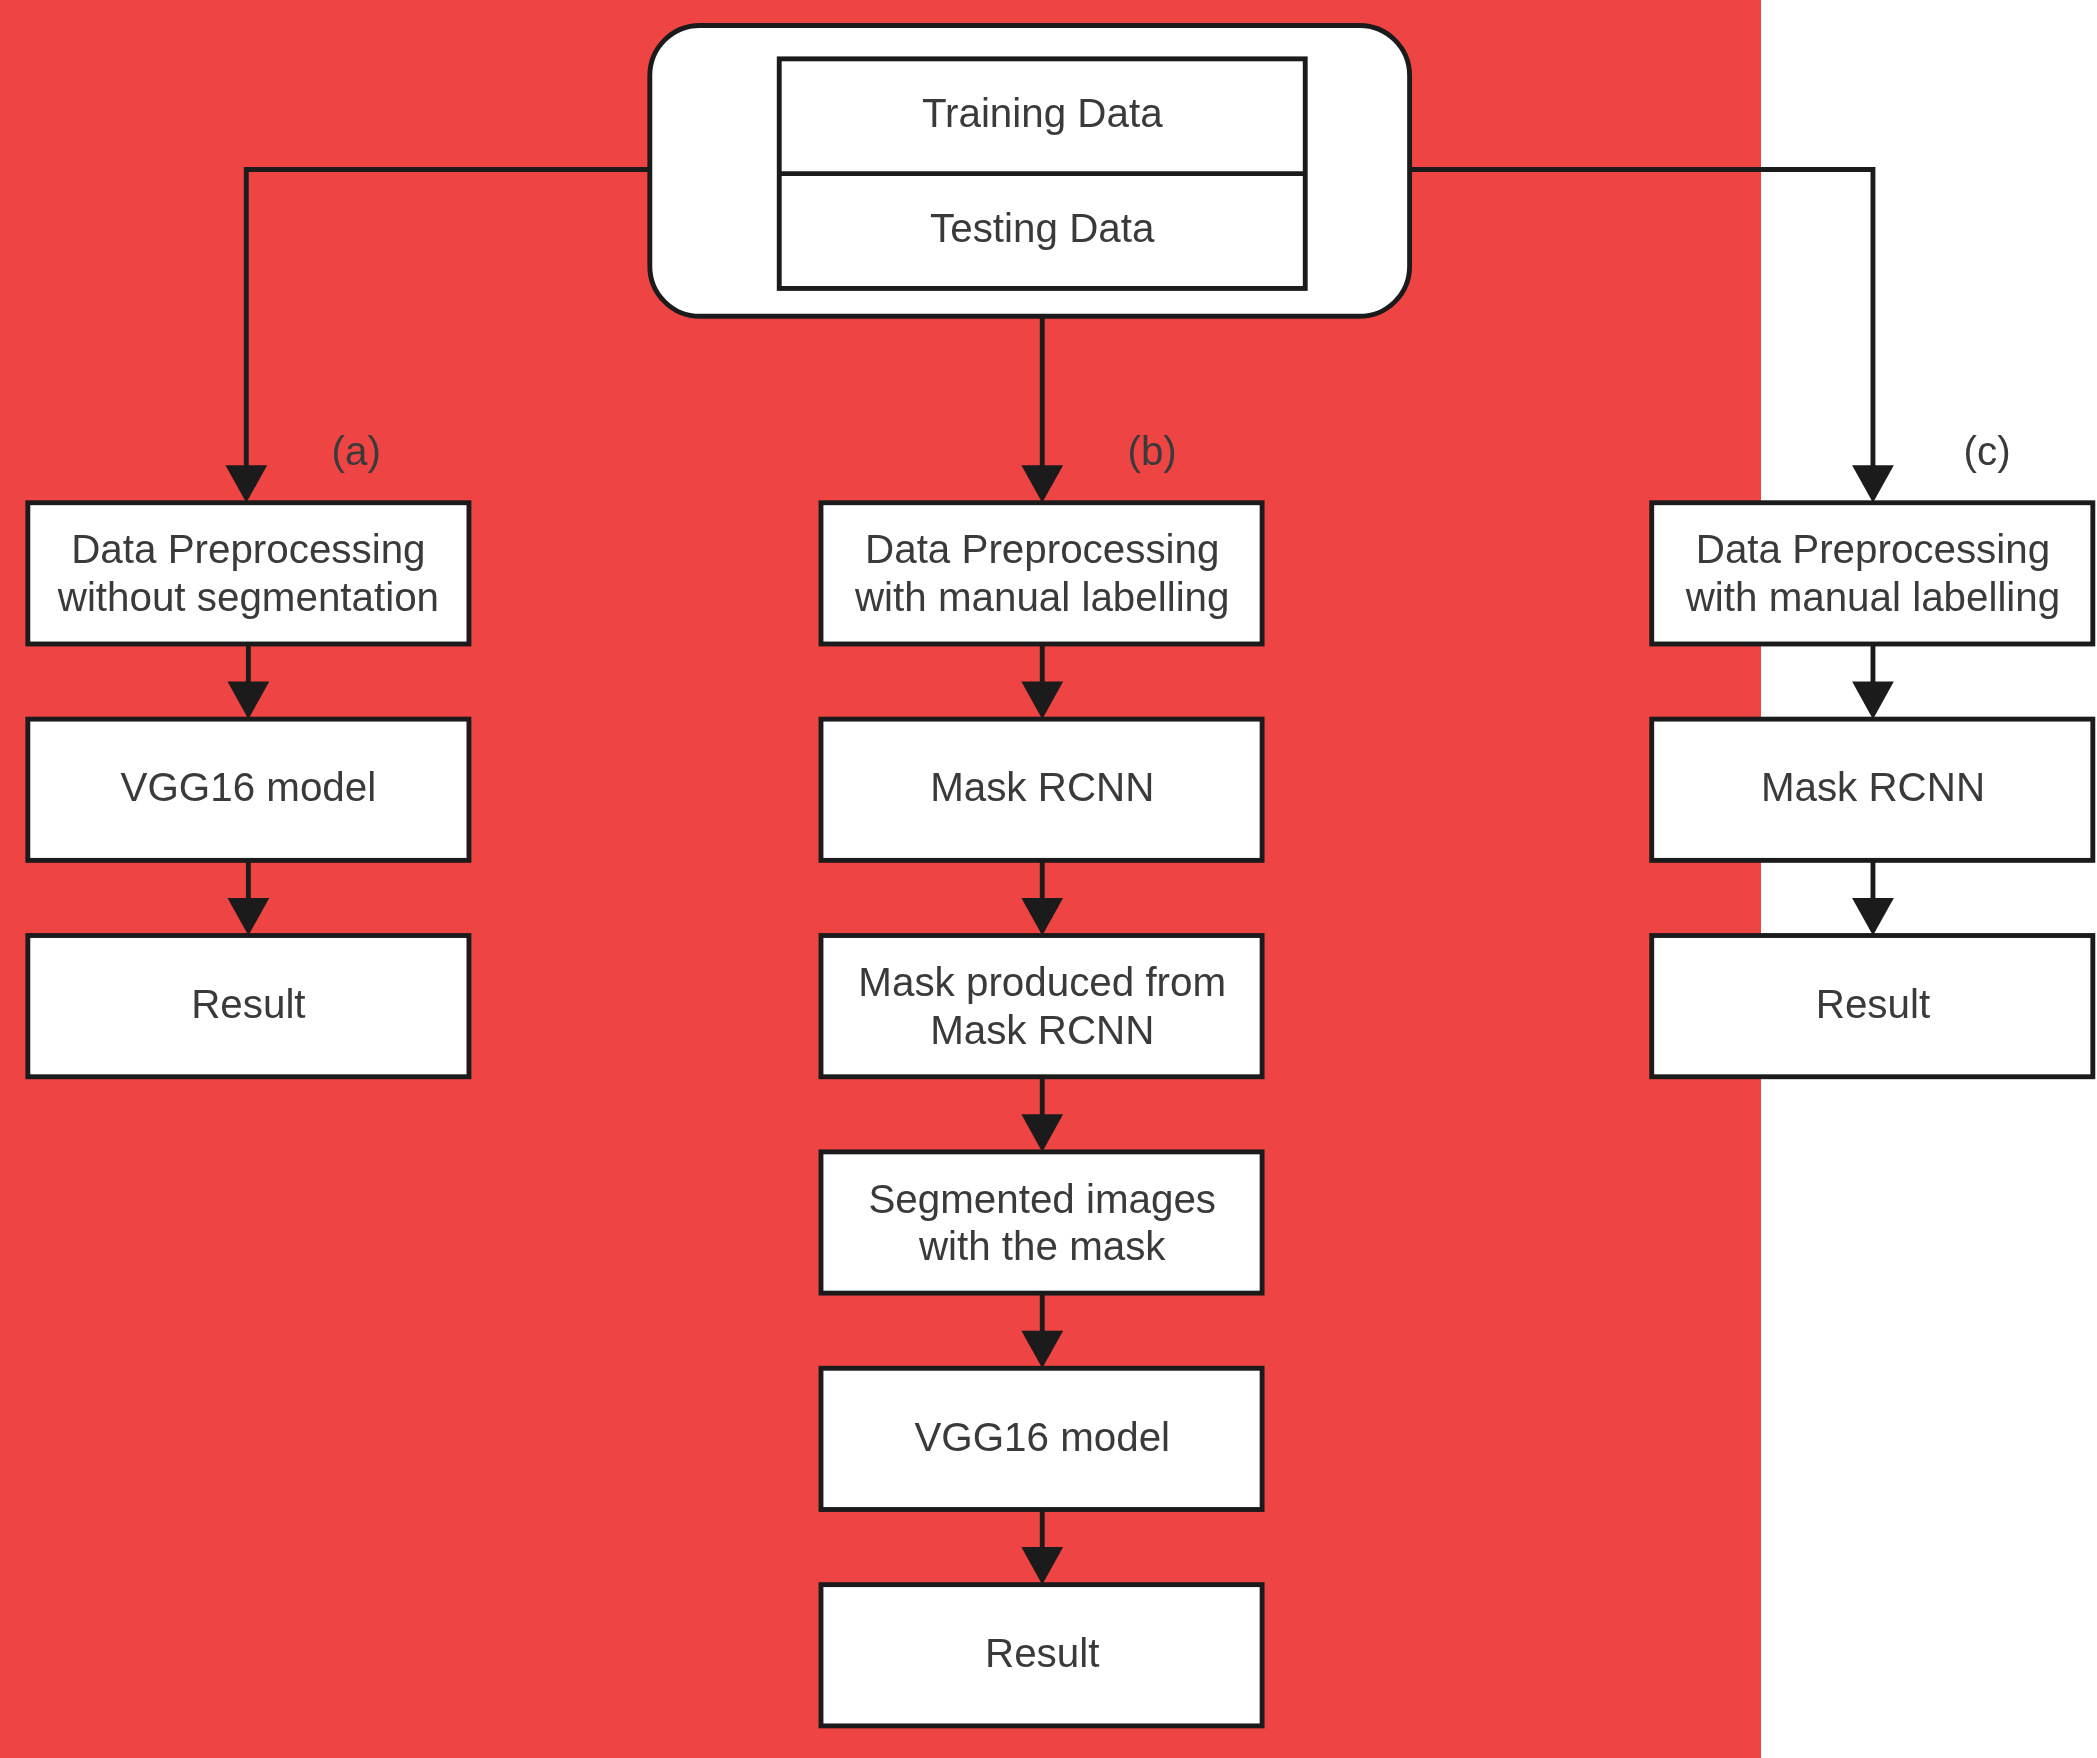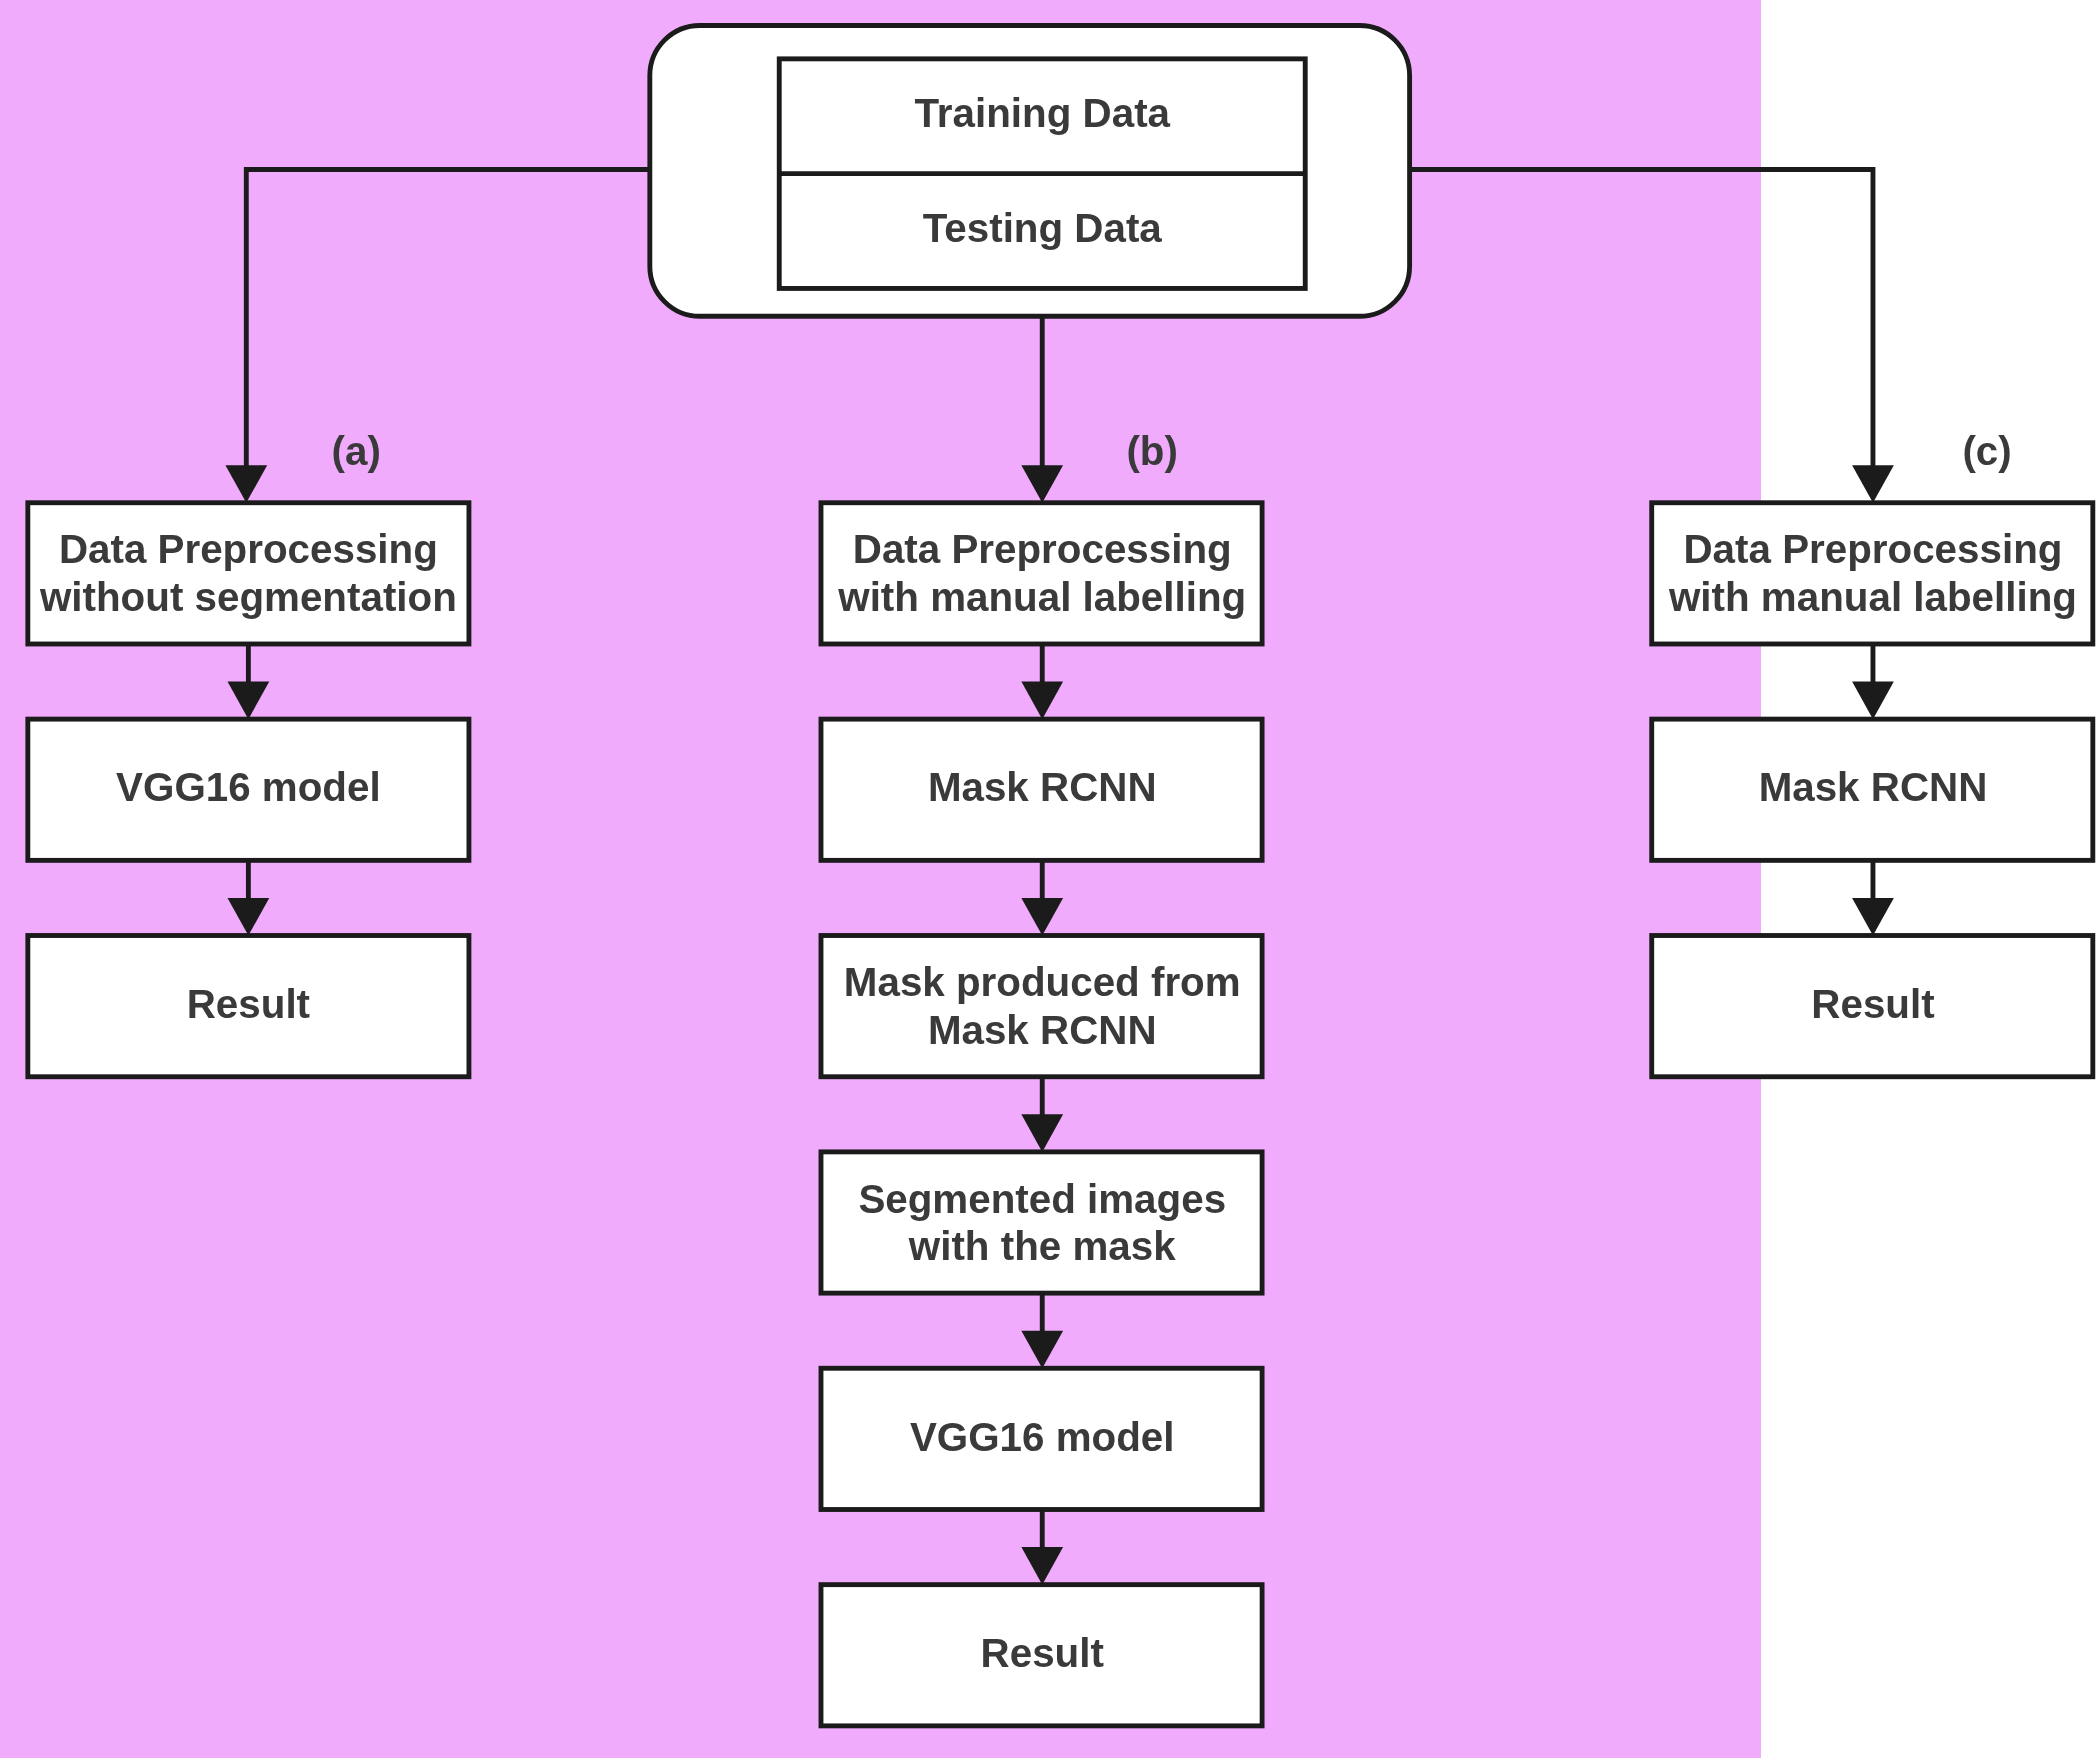--- a/index.html
+++ b/index.html
@@ -9,22 +9,21 @@
   }
   body {
     width: 2097px;
     height: 1759px;
     font-family: "Liberation Sans", sans-serif;
   }
   #diagram-root {
     position: relative;
     width: 1761px;
     height: 1759px;
-    background: #f0abfc;
-    font-weight: bold;
+    background: #ef4444;
   }
   svg.flow {
     display: block;
     width: 2097px;
     height: 1759px;
   }
   .node-rect {
     fill: #ffffff;
     stroke: #1b1b1b;
     stroke-width: 7;

